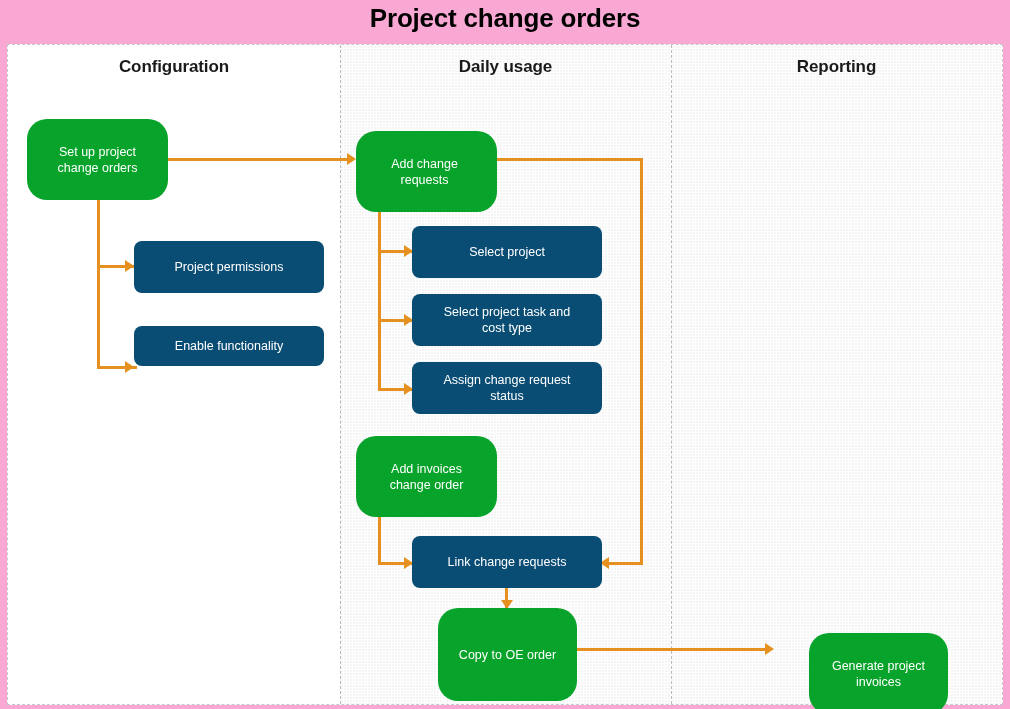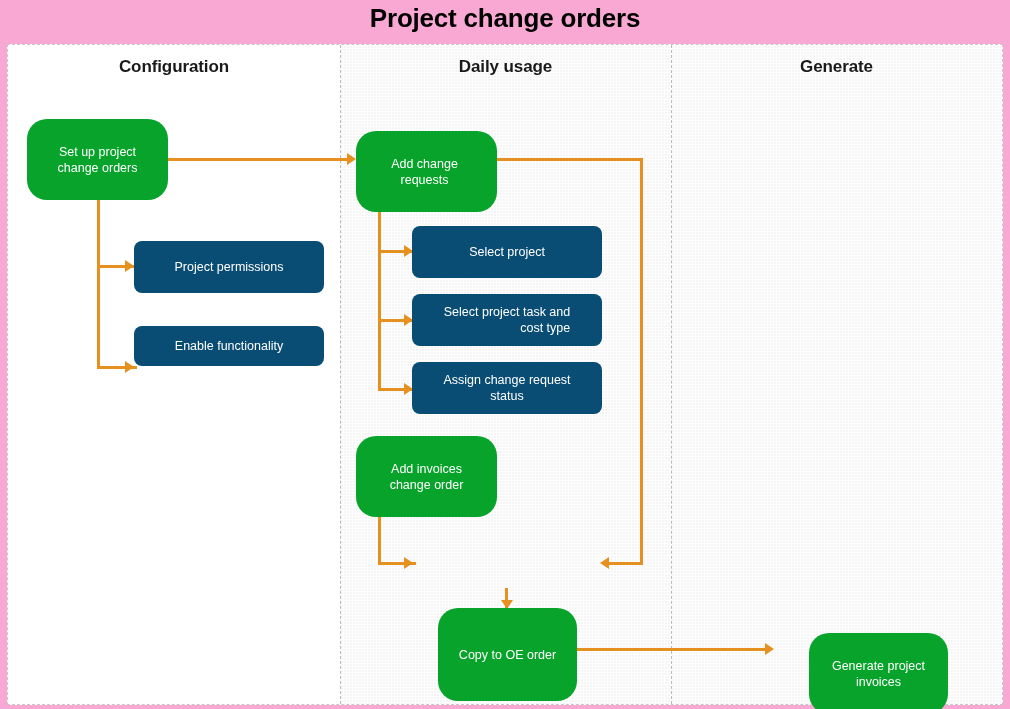--- a/index.html
+++ b/index.html
@@ -136,21 +136,21 @@
 
     <div class="lane" style="left:0px; width:332px; background:#ffffff;"></div>
     <div class="lane lane-shaded" style="left:332px; width:331px;"></div>
     <div class="lane lane-shaded" style="left:663px; width:331px;"></div>
 
     <div class="lane-divider" style="left:332px;"></div>
     <div class="lane-divider" style="left:663px;"></div>
 
     <div class="lane-header" style="left:0px; width:332px;">Configuration</div>
     <div class="lane-header" style="left:332px; width:331px;">Daily usage</div>
-    <div class="lane-header" style="left:663px; width:331px;">Generate</div>
+    <div class="lane-header" style="left:663px; width:331px;">Reporting</div>
 
     <div class="conn h" style="left:160px; top:113px; width:180px;"></div>
     <div class="arrow right" style="left:339px; top:108px;"></div>
 
     <div class="conn v" style="left:89px; top:152px; height:172px;"></div>
 
     <div class="conn h" style="left:89px; top:220px; width:40px;"></div>
     <div class="arrow right" style="left:117px; top:215px;"></div>
 
     <div class="conn h" style="left:89px; top:321px; width:40px;"></div>
@@ -197,35 +197,38 @@
 
     <div class="node green" style="left:348px; top:86px; width:141px; height:81px;padding-left:6px;">
       <span class="node-label">Add change
 requests</span>
     </div>
 
     <div class="node blue" style="left:404px; top:181px; width:190px; height:52px;">
       <span class="node-label">Select project</span>
     </div>
 
-    <div class="node blue" style="left:404px; top:249px; width:190px; height:52px;text-align:right;">
+    <div class="node blue" style="left:404px; top:249px; width:190px; height:52px;">
       <span class="node-label">Select project task and
 cost type</span>
     </div>
 
     <div class="node blue" style="left:404px; top:317px; width:190px; height:52px;">
       <span class="node-label">Assign change request
 status</span>
     </div>
 
     <div class="node green" style="left:348px; top:391px; width:141px; height:81px;">
       <span class="node-label">Add invoices
 change order</span>
     </div>
 
+    <div class="node blue" style="left:404px; top:491px; width:190px; height:52px;">
+      <span class="node-label">Link change requests</span>
+    </div>
 
     <div class="node green" style="left:430px; top:563px; width:139px; height:93px;">
       <span class="node-label">Copy to OE order</span>
     </div>
 
     <div class="node green" style="left:765px; top:588px; width:139px; height:81px;margin-left:36px;">
       <span class="node-label">Generate project
 invoices</span>
     </div>
 

